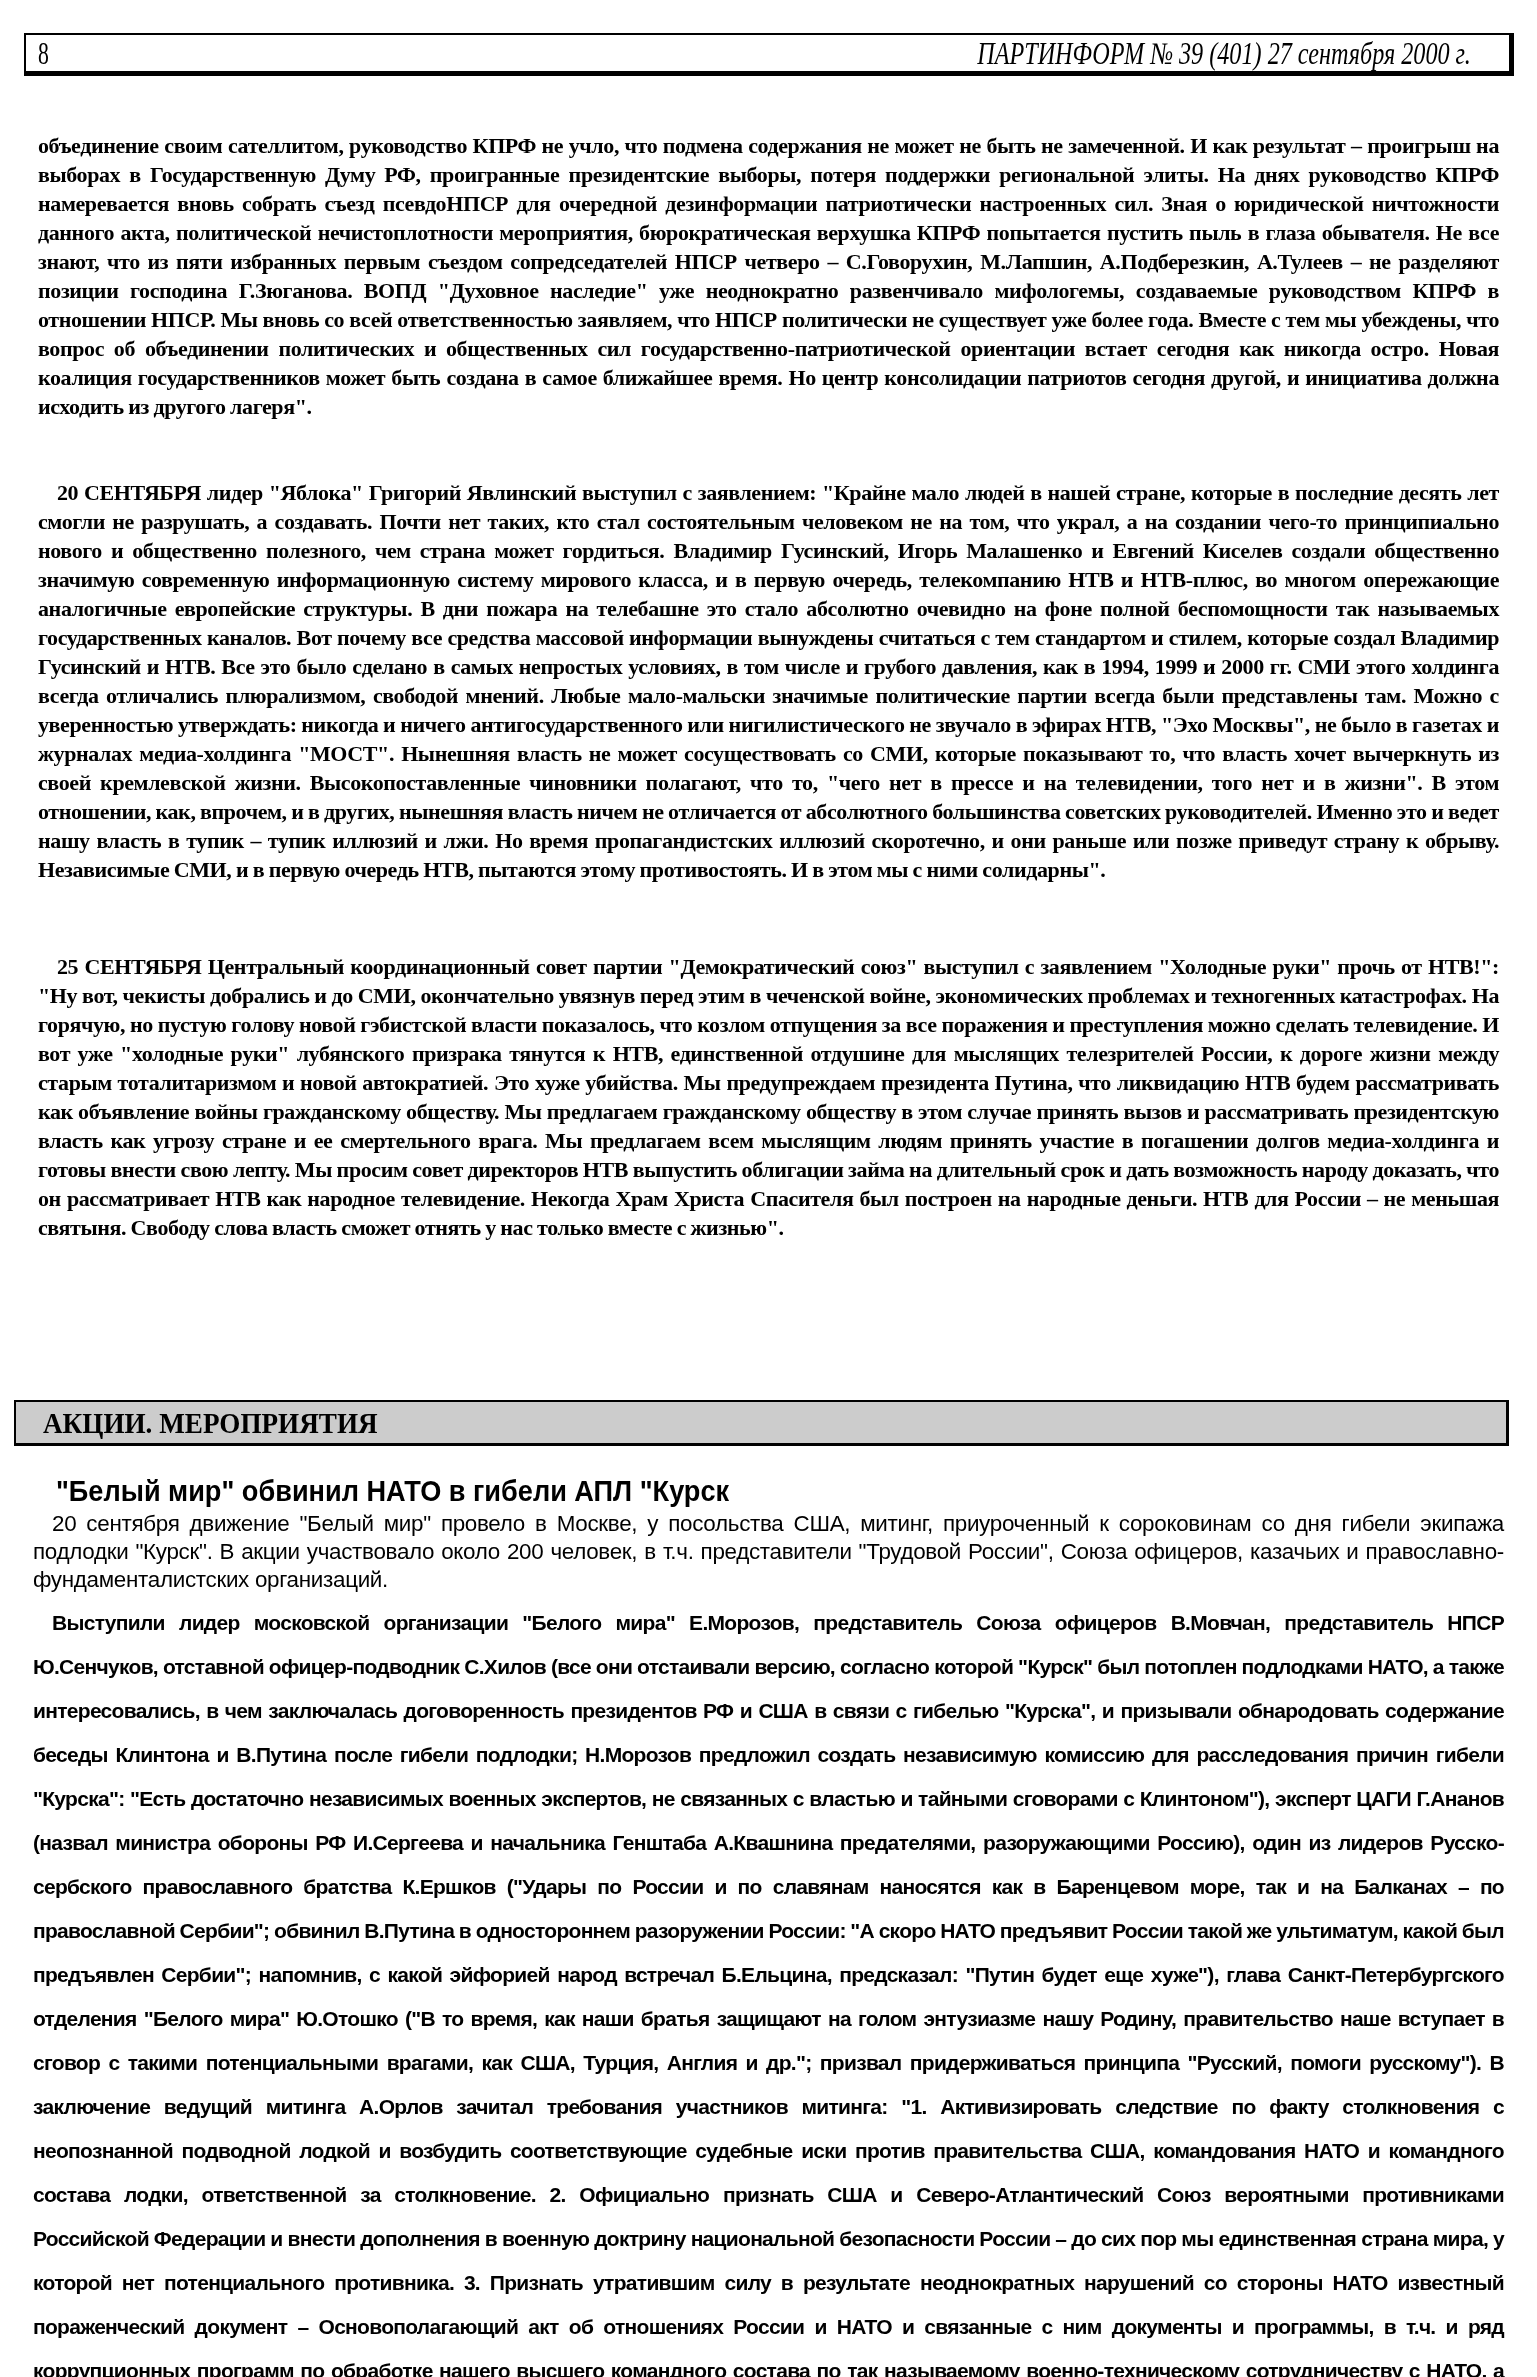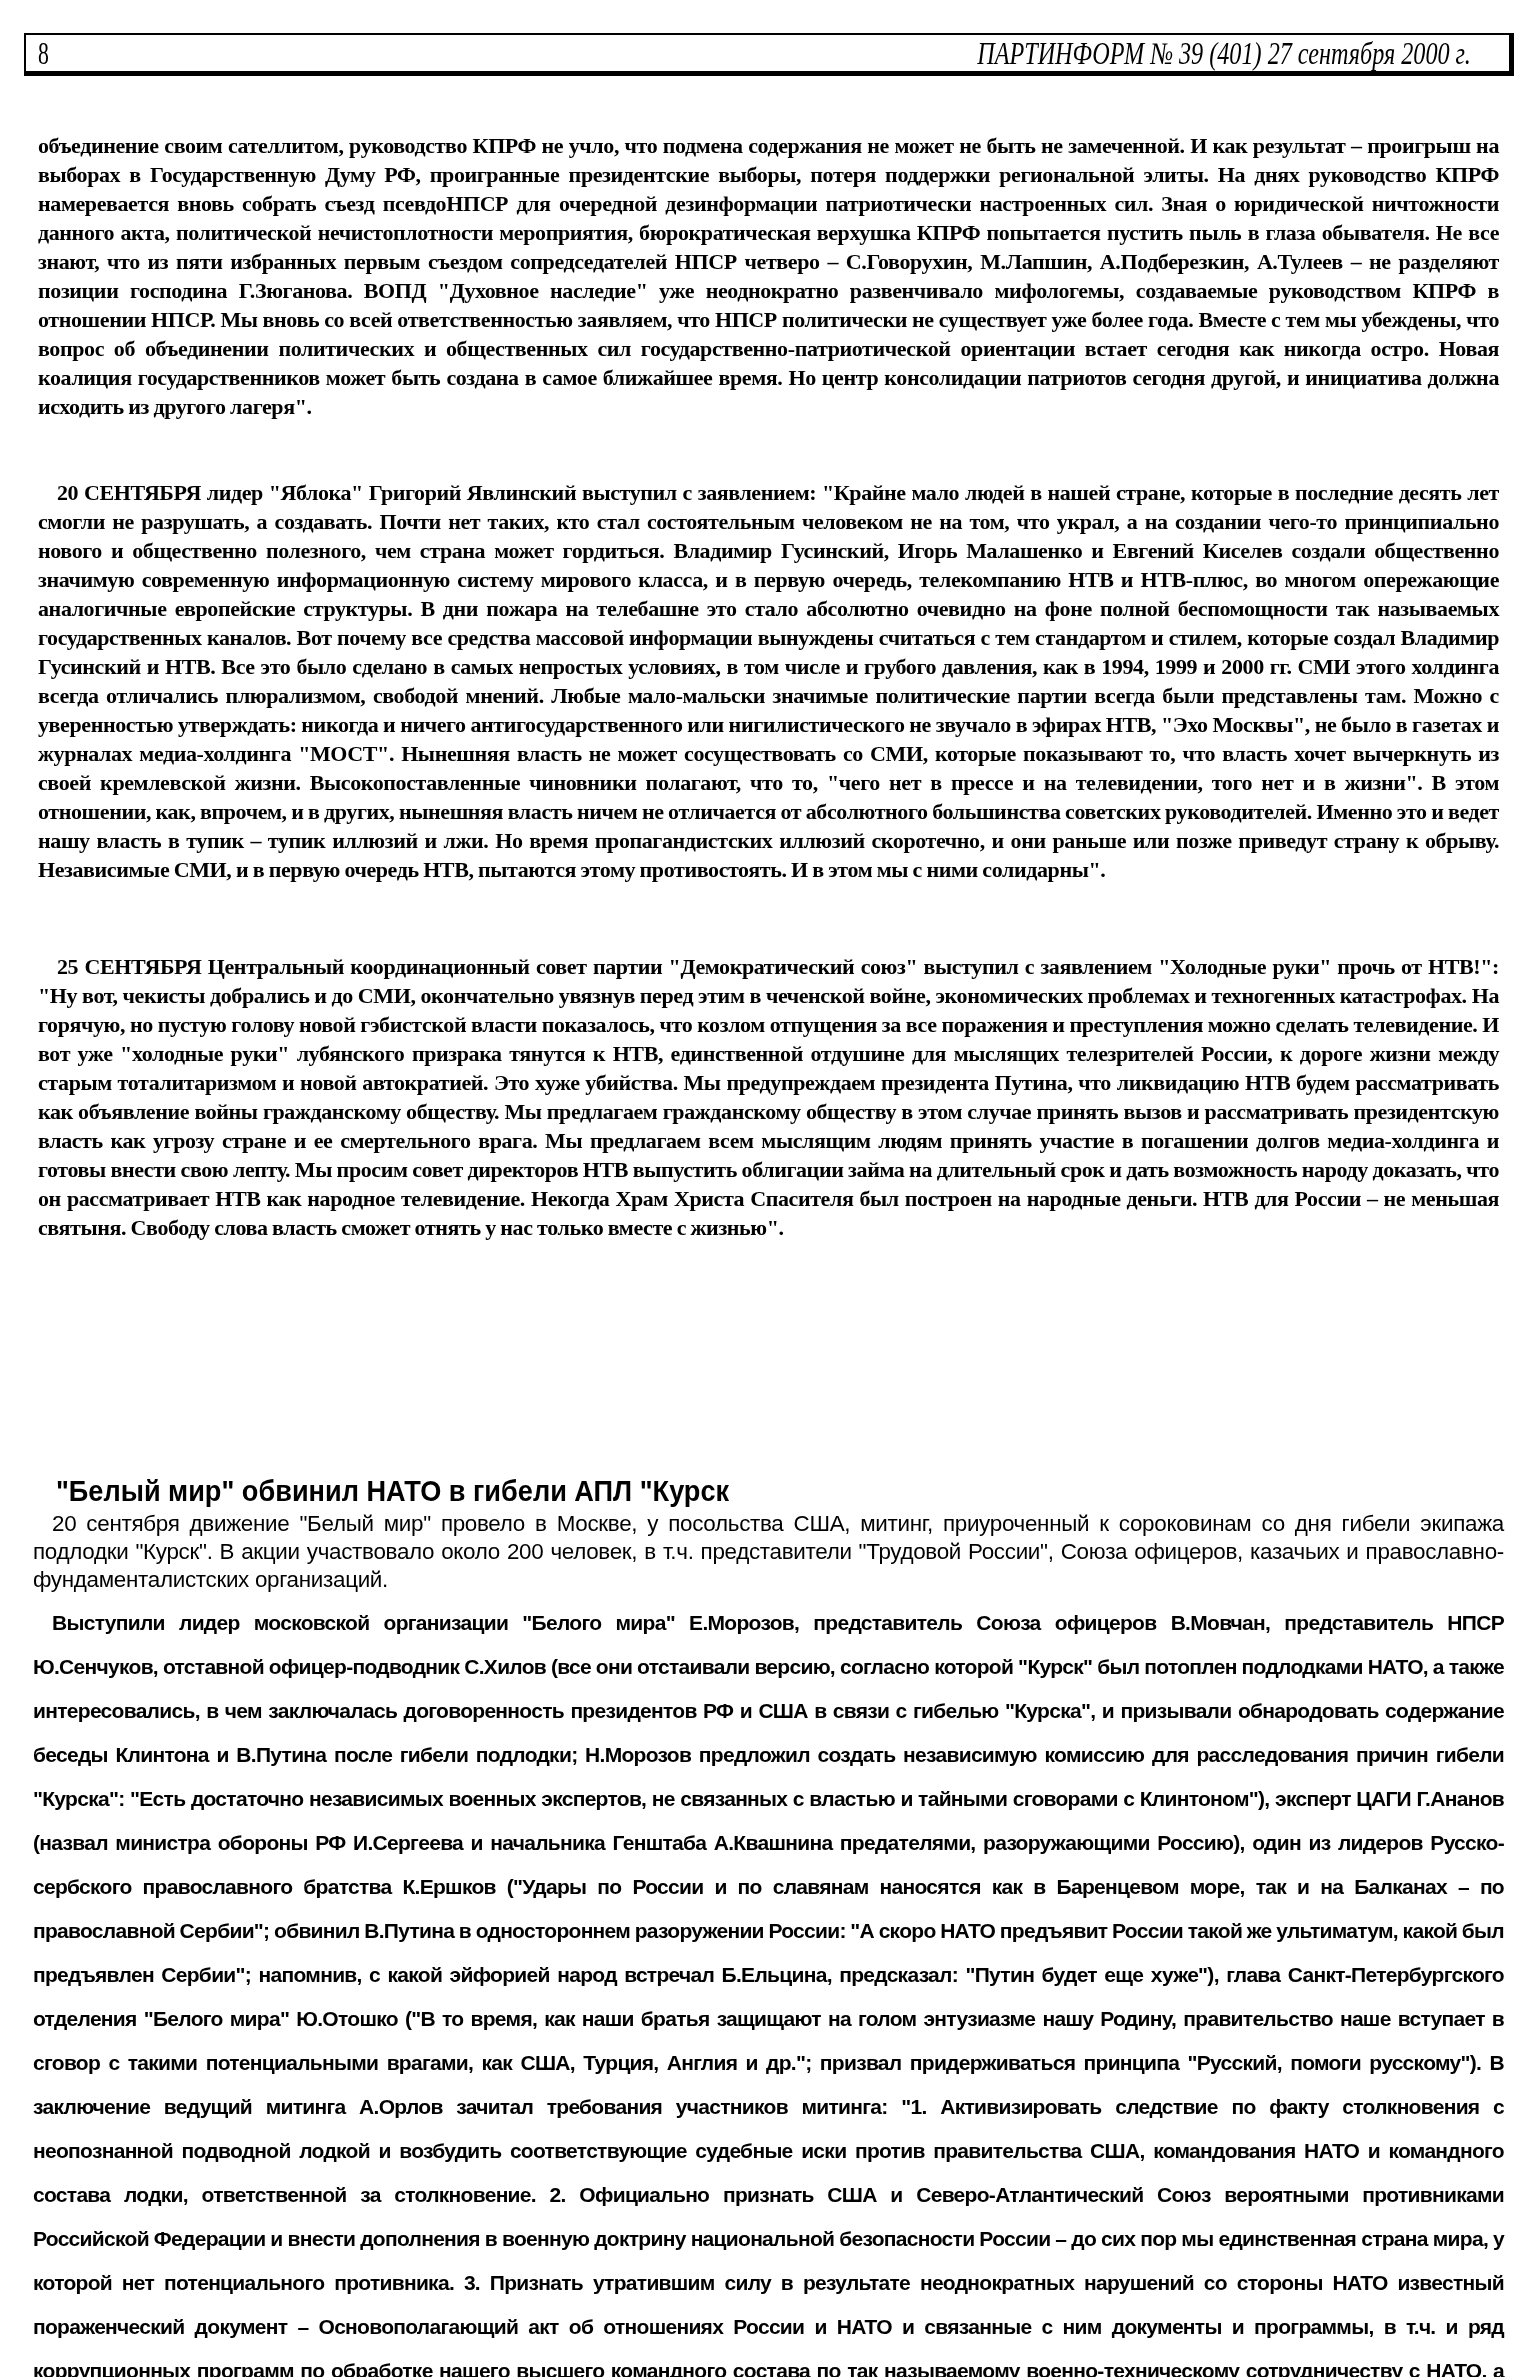--- a/index.html
+++ b/index.html
@@ -74,20 +74,23 @@
   </div>
 
   <div class="serif-block" style="top:473px;">
     <p>20 СЕНТЯБРЯ лидер "Яблока" Григорий Явлинский выступил с заявлением: "Крайне мало людей в нашей стране, которые в последние десять лет смогли не разрушать, а создавать. Почти нет таких, кто стал состоятельным человеком не на том, что украл, а на создании чего-то принципиально нового и общественно полезного, чем страна может гордиться. Владимир Гусинский, Игорь Малашенко и Евгений Киселев создали общественно значимую современную информационную систему мирового класса, и в первую очередь, телекомпанию НТВ и НТВ-плюс, во многом опережающие аналогичные европейские структуры. В дни пожара на телебашне это стало абсолютно очевидно на фоне полной беспомощности так называемых государственных каналов. Вот почему все средства массовой информации вынуждены считаться с тем стандартом и стилем, которые создал Владимир Гусинский и НТВ. Все это было сделано в самых непростых условиях, в том числе и грубого давления, как в 1994, 1999 и 2000 гг. СМИ этого холдинга всегда отличались плюрализмом, свободой мнений. Любые мало-мальски значимые политические партии всегда были представлены там. Можно с уверенностью утверждать: никогда и ничего антигосударственного или нигилистического не звучало в эфирах НТВ, "Эхо Москвы", не было в газетах и журналах медиа-холдинга "МОСТ". Нынешняя власть не может сосуществовать со СМИ, которые показывают то, что власть хочет вычеркнуть из своей кремлевской жизни. Высокопоставленные чиновники полагают, что то, "чего нет в прессе и на телевидении, того нет и в жизни". В этом отношении, как, впрочем, и в других, нынешняя власть ничем не отличается от абсолютного большинства советских руководителей. Именно это и ведет нашу власть в тупик – тупик иллюзий и лжи. Но время пропагандистских иллюзий скоротечно, и они раньше или позже приведут страну к обрыву. Независимые СМИ, и в первую очередь НТВ, пытаются этому противостоять. И в этом мы с ними солидарны".</p>
   </div>
 
   <div class="serif-block" style="top:947px;">
     <p>25 СЕНТЯБРЯ Центральный координационный совет партии "Демократический союз" выступил с заявлением "Холодные руки" прочь от НТВ!": "Ну вот, чекисты добрались и до СМИ, окончательно увязнув перед этим в чеченской войне, экономических проблемах и техногенных катастрофах. На горячую, но пустую голову новой гэбистской власти показалось, что козлом отпущения за все поражения и преступления можно сделать телевидение. И вот уже "холодные руки" лубянского призрака тянутся к НТВ, единственной отдушине для мыслящих телезрителей России, к дороге жизни между старым тоталитаризмом и новой автократией. Это хуже убийства. Мы предупреждаем президента Путина, что ликвидацию НТВ будем рассматривать как объявление войны гражданскому обществу. Мы предлагаем гражданскому обществу в этом случае принять вызов и рассматривать президентскую власть как угрозу стране и ее смертельного врага. Мы предлагаем всем мыслящим людям принять участие в погашении долгов медиа-холдинга и готовы внести свою лепту. Мы просим совет директоров НТВ выпустить облигации займа на длительный срок и дать возможность народу доказать, что он рассматривает НТВ как народное телевидение. Некогда Храм Христа Спасителя был построен на народные деньги. НТВ для России – не меньшая святыня. Свободу слова власть сможет отнять у нас только вместе с жизнью".</p>
   </div>
 
+  <div class="section-box">
+    <span class="section-label">АКЦИИ. МЕРОПРИЯТИЯ</span>
+  </div>
 
   <div class="article-title">"Белый мир" обвинил НАТО в гибели АПЛ "Курск</div>
 
   <div class="lead-block">
     <p>20 сентября движение "Белый мир" провело в Москве, у посольства США, митинг, приуроченный к сороковинам со дня гибели экипажа подлодки "Курск". В акции участвовало около 200 человек, в т.ч. представители "Трудовой России", Союза офицеров, казачьих и православно-фундаменталистских организаций.</p>
   </div>
 
   <div class="body-block">
     <p>Выступили лидер московской организации "Белого мира" Е.Морозов, представитель Союза офицеров В.Мовчан, представитель НПСР Ю.Сенчуков, отставной офицер-подводник С.Хилов (все они отстаивали версию, согласно которой "Курск" был потоплен подлодками НАТО, а также интересовались, в чем заключалась договоренность президентов РФ и США в связи с гибелью "Курска", и призывали обнародовать содержание беседы Клинтона и В.Путина после гибели подлодки; Н.Морозов предложил создать независимую комиссию для расследования причин гибели "Курска": "Есть достаточно независимых военных экспертов, не связанных с властью и тайными сговорами с Клинтоном"), эксперт ЦАГИ Г.Ананов (назвал министра обороны РФ И.Сергеева и начальника Генштаба А.Квашнина предателями, разоружающими Россию), один из лидеров Русско-сербского православного братства К.Ершков ("Удары по России и по славянам наносятся как в Баренцевом море, так и на Балканах – по православной Сербии"; обвинил В.Путина в одностороннем разоружении России: "А скоро НАТО предъявит России такой же ультиматум, какой был предъявлен Сербии"; напомнив, с какой эйфорией народ встречал Б.Ельцина, предсказал: "Путин будет еще хуже"), глава Санкт-Петербургского отделения "Белого мира" Ю.Отошко ("В то время, как наши братья защищают на голом энтузиазме нашу Родину, правительство наше вступает в сговор с такими потенциальными врагами, как США, Турция, Англия и др."; призвал придерживаться принципа "Русский, помоги русскому"). В заключение ведущий митинга А.Орлов зачитал требования участников митинга: "1. Активизировать следствие по факту столкновения с неопознанной подводной лодкой и возбудить соответствующие судебные иски против правительства США, командования НАТО и командного состава лодки, ответственной за столкновение. 2. Официально признать США и Северо-Атлантический Союз вероятными противниками Российской Федерации и внести дополнения в военную доктрину национальной безопасности России – до сих пор мы единственная страна мира, у которой нет потенциального противника. 3. Признать утратившим силу в результате неоднократных нарушений со стороны НАТО известный пораженческий документ – Основополагающий акт об отношениях России и НАТО и связанные с ним документы и программы, в т.ч. и ряд коррупционных программ по обработке нашего высшего командного состава по так называемому военно-техническому сотрудничеству с НАТО, а фактически – сдаче за бесценок наших военных технологий. 4. Прекратить</p>
   </div>

